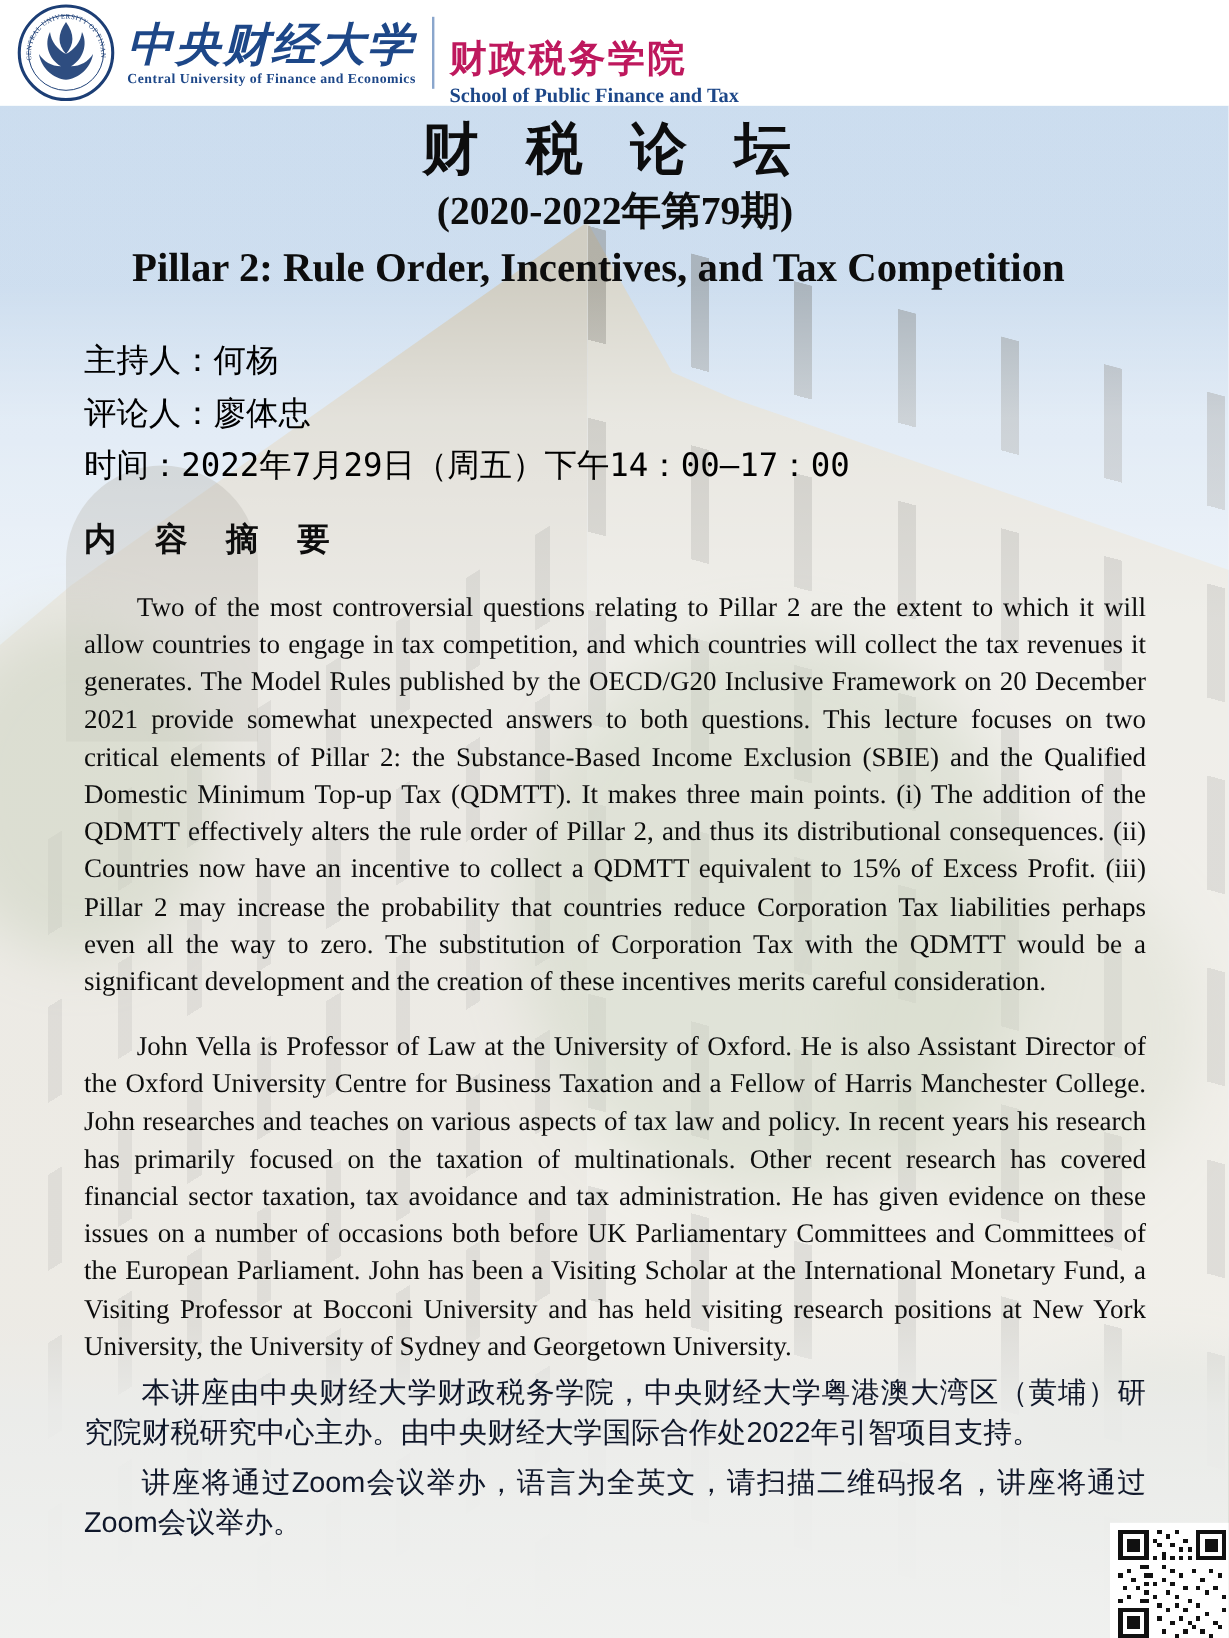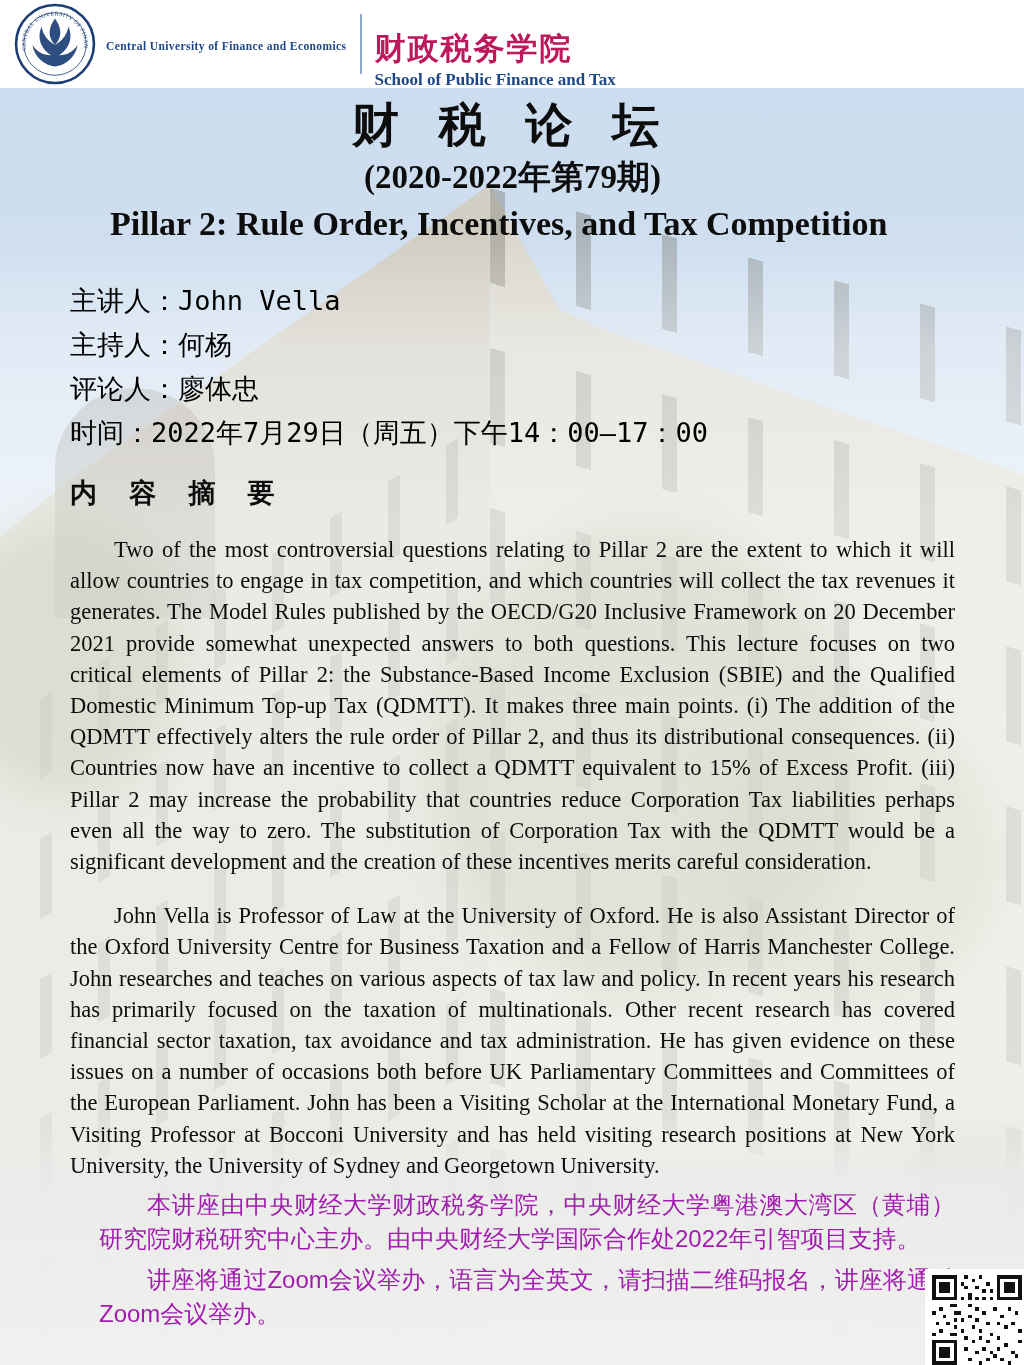--- a/index.html
+++ b/index.html
@@ -58,21 +58,21 @@
          font-family:"Liberation Serif",serif;}
   .lecture-title{text-align:left;font-weight:bold;font-size:34px;line-height:50px;
                  font-family:"Liberation Serif",serif;margin:0 40px;}
   .info{margin-top:30px;font-family:"DejaVu Sans Mono","Liberation Mono",monospace;
         font-size:27px;line-height:44px;color:#000;}
   .abstract-heading{margin-top:20px;font-weight:bold;font-size:27px;letter-spacing:8px;
                     font-family:Liberation Mono, monospace;}
   .para-en{margin-top:23px;font-size:22.5px;line-height:31.2px;text-align:justify;text-indent:44px;
            font-family:"Liberation Serif","DejaVu Serif",serif;}
   .para-cn{margin-top:7px;font-size:24px;line-height:34px;text-align:justify;text-indent:2em;
-           font-family:"Liberation Sans","DejaVu Sans",sans-serif;color:#a21caf;margin-left:29px;}
+           font-family:"Liberation Sans","DejaVu Sans",sans-serif;color:#0f172a;}
 
   
   .qr{position:absolute;right:-5px;bottom:-6px;width:104px;height:102px;background:#ffffff;
       padding:6px;box-sizing:border-box;z-index:6;}
   .qr svg{width:100%;height:100%;display:block;}
 </style>
 </head>
 <body>
 
 <div class="poster">
@@ -97,36 +97,36 @@
       <circle cx="40" cy="40" r="30.5" fill="none" stroke="#1c3e75" stroke-width="0.8"></circle>
       <path id="sealArc" d="M 12 46 A 28.5 28.5 0 1 1 68 46" fill="none"></path>
       <text font-size="5.6" fill="#1c3e75" font-family="Liberation Serif,serif" letter-spacing="0.4">
         <textPath href="#sealArc">CENTRAL UNIVERSITY OF FINANCE AND ECONOMICS</textPath>
       </text>
       <path fill="#1c3e75" opacity="0.92" d="M40 15 C33 25 33 33 40 41 C33 37 28 31 27 23 C22 33 26 45 36 51 C28 51 22 47 18 41
            C20 53 30 61 40 62 C50 61 60 53 62 41 C58 47 52 51 44 51 C54 45 58 33 53 23
            C52 31 47 37 40 41 C47 33 47 25 40 15 Z"></path>
     </svg>
     <div class="brand">
+      <div class="brand-cn">中央财经大学</div>
       <div class="brand-en">Central University of Finance and Economics</div>
     </div>
     <div class="hdr-divider"></div>
     <div>
       <div class="school-cn">财政税务学院</div>
       <div class="school-en">School of Public Finance and Tax</div>
     </div>
   </div>
 
   <div class="content">
     <div class="forum-title">财 税 论 坛</div>
     <div class="issue">(2020-2022年第79期)</div>
     <div class="lecture-title">Pillar 2: Rule Order, Incentives, and Tax Competition</div>
 
     <div class="info">
-      <div>主讲人：John Vella</div>
       <div>主持人：何杨</div>
       <div>评论人：廖体忠</div>
       <div>时间：2022年7月29日（周五）下午14：00—17：00</div>
     </div>
 
     <div class="abstract-heading">内 容 摘 要</div>
     <div class="para-en">Two of the most controversial questions relating to Pillar 2 are the extent to which it will allow countries to engage in tax competition, and which countries will collect the tax revenues it generates. The Model Rules published by the OECD/G20 Inclusive Framework on 20 December 2021 provide somewhat unexpected answers to both questions. This lecture focuses on two critical elements of Pillar 2: the Substance-Based Income Exclusion (SBIE) and the Qualified Domestic Minimum Top-up Tax (QDMTT). It makes three main points. (i) The addition of the QDMTT effectively alters the rule order of Pillar 2, and thus its distributional consequences. (ii) Countries now have an incentive to collect a QDMTT equivalent to 15% of Excess Profit. (iii) Pillar 2 may increase the probability that countries reduce Corporation Tax liabilities perhaps even all the way to zero. The substitution of Corporation Tax with the QDMTT would be a significant development and the creation of these incentives merits careful consideration.</div>
     <div class="para-en">John Vella is Professor of Law at the University of Oxford. He is also Assistant Director of the Oxford University Centre for Business Taxation and a Fellow of Harris Manchester College. John researches and teaches on various aspects of tax law and policy. In recent years his research has primarily focused on the taxation of multinationals. Other recent research has covered financial sector taxation, tax avoidance and tax administration. He has given evidence on these issues on a number of occasions both before UK Parliamentary Committees and Committees of the European Parliament. John has been a Visiting Scholar at the International Monetary Fund, a Visiting Professor at Bocconi University and has held visiting research positions at New York University, the University of Sydney and Georgetown University.</div>
     <div class="para-cn">本讲座由中央财经大学财政税务学院，中央财经大学粤港澳大湾区（黄埔）研究院财税研究中心主办。由中央财经大学国际合作处2022年引智项目支持。</div>
     <div class="para-cn">讲座将通过Zoom会议举办，语言为全英文，请扫描二维码报名，讲座将通过Zoom会议举办。</div>

